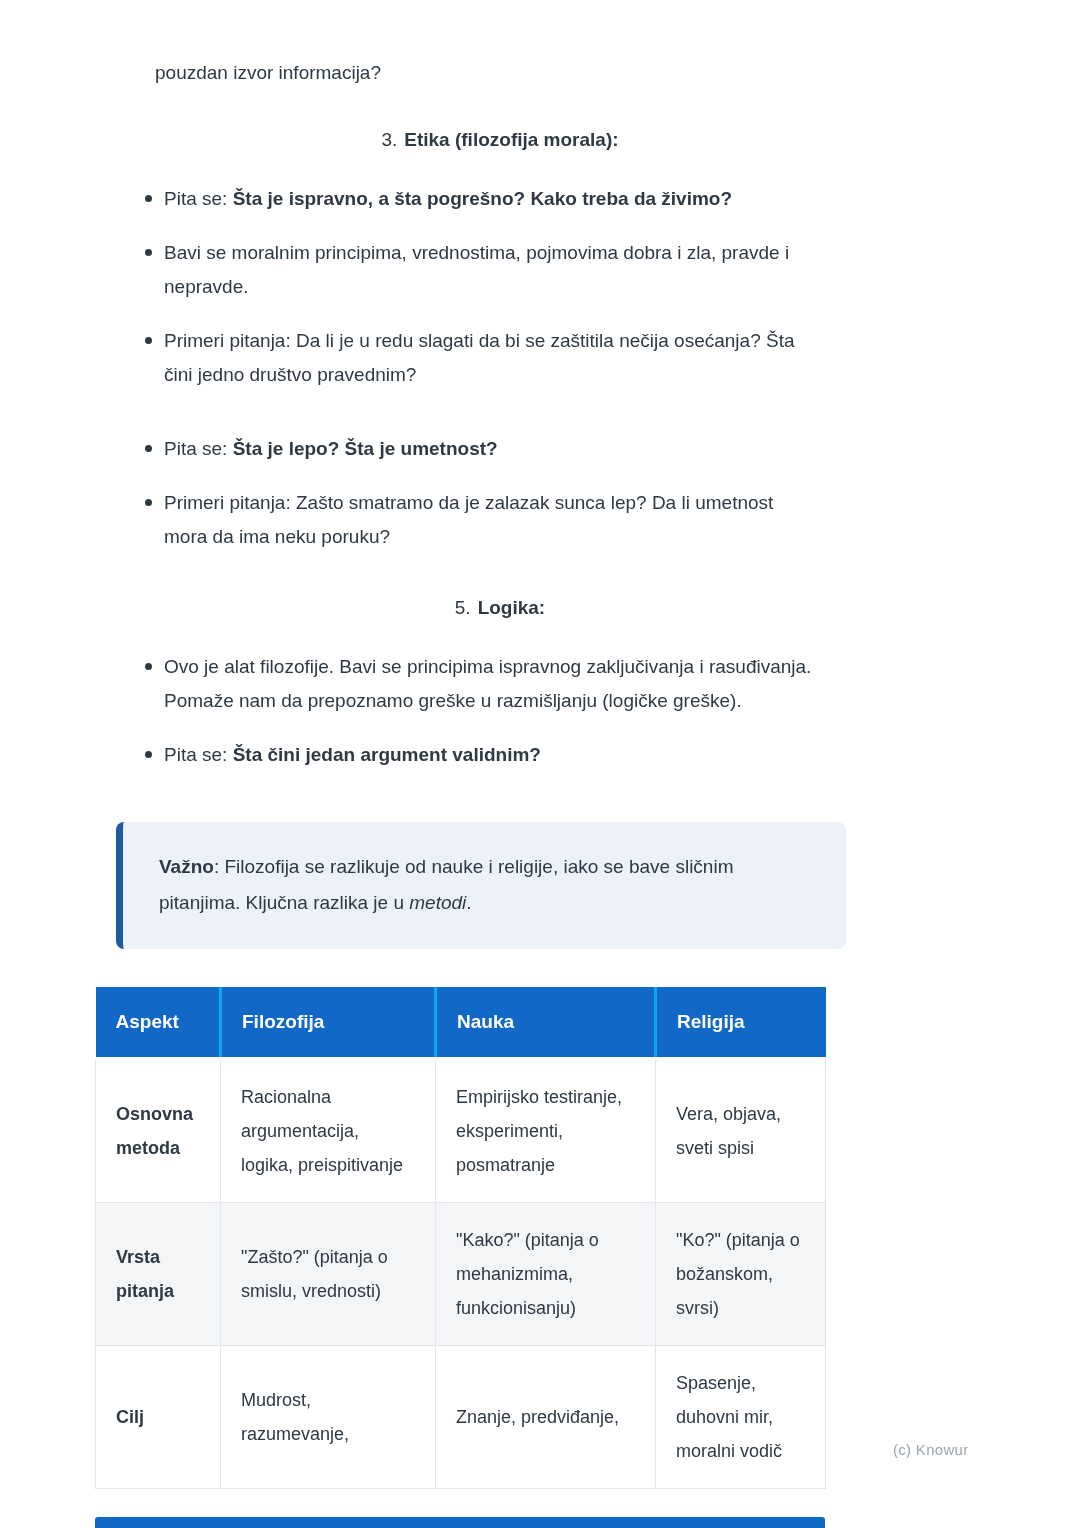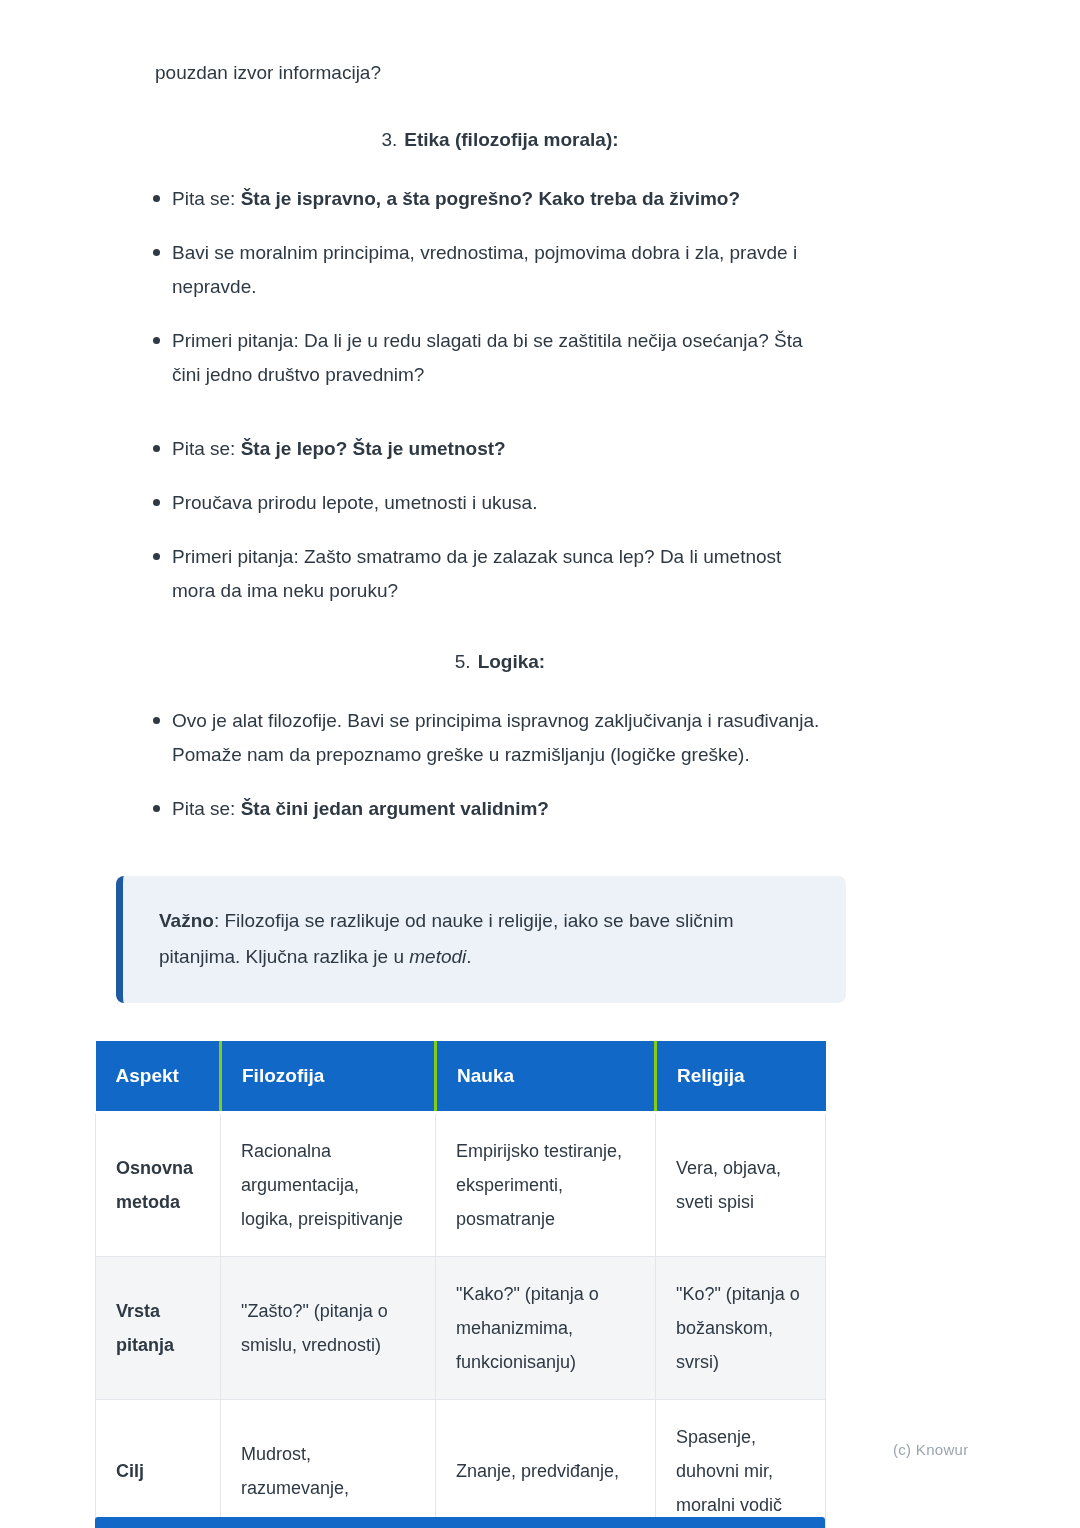--- a/index.html
+++ b/index.html
@@ -46,21 +46,21 @@
   .section-heading {
     margin: 36px 0 28px 100px;
     line-height: 28px;
     text-align: center;
   }
   .section-heading .num { font-weight: 400; margin-right: 7px; }
   .section-heading .title { font-weight: 700; }
 
   ul.bullets {
     list-style: none;
-    margin: 0 0 40px 16px;
+    margin: 0 0 40px 8px;
     padding-left: 156px;
   }
   ul.bullets li {
     position: relative;
     margin-bottom: 20px;
     line-height: 34px;
     max-width: 648px;
   }
   ul.bullets li::before {
     content: '';
@@ -97,21 +97,21 @@
   table.compare col.c2 { width: 215px; }
   table.compare col.c3 { width: 220px; }
   table.compare col.c4 { width: 170px; }
   table.compare th {
     background: #1268c6;
     color: #ffffff;
     font-weight: 700;
     font-size: 19px;
     text-align: left;
     padding: 24px 20px;
-    border-right: 3px solid #84cc16;
+    border-right: 3px solid #0ea5e9;
     border-bottom: 3px solid #ffffff;
   }
   table.compare th:last-child { border-right: none; }
   table.compare td {
     border: 1px solid #e3e6ea;
     padding: 20px;
     line-height: 34px;
     vertical-align: middle;
     background: #ffffff;
   }
@@ -143,21 +143,20 @@
       <span class="num">3.</span><span class="title">Etika (filozofija morala):</span>
     </div>
     <ul class="bullets">
       <li><span>Pita se: </span><strong>Šta je ispravno, a šta pogrešno? Kako treba da živimo?</strong><span></span></li>
       <li><span></span><strong></strong><span>Bavi se moralnim principima, vrednostima, pojmovima dobra i zla, pravde i nepravde.</span></li>
       <li><span></span><strong></strong><span>Primeri pitanja: Da li je u redu slagati da bi se zaštitila nečija osećanja? Šta čini jedno društvo pravednim?</span></li>
     </ul>
 
     <ul class="bullets">
       <li><span>Pita se: </span><strong>Šta je lepo? Šta je umetnost?</strong><span></span></li>
-      <li><span></span><strong></strong><span>Proučava prirodu lepote, umetnosti i ukusa.</span></li>
       <li><span></span><strong></strong><span>Primeri pitanja: Zašto smatramo da je zalazak sunca lep? Da li umetnost mora da ima neku poruku?</span></li>
     </ul>
 
     <div class="section-heading">
       <span class="num">5.</span><span class="title">Logika:</span>
     </div>
     <ul class="bullets">
       <li><span></span><strong></strong><span>Ovo je alat filozofije. Bavi se principima ispravnog zaključivanja i rasuđivanja. Pomaže nam da prepoznamo greške u razmišljanju (logičke greške).</span></li>
       <li><span>Pita se: </span><strong>Šta čini jedan argument validnim?</strong><span></span></li>
     </ul>

